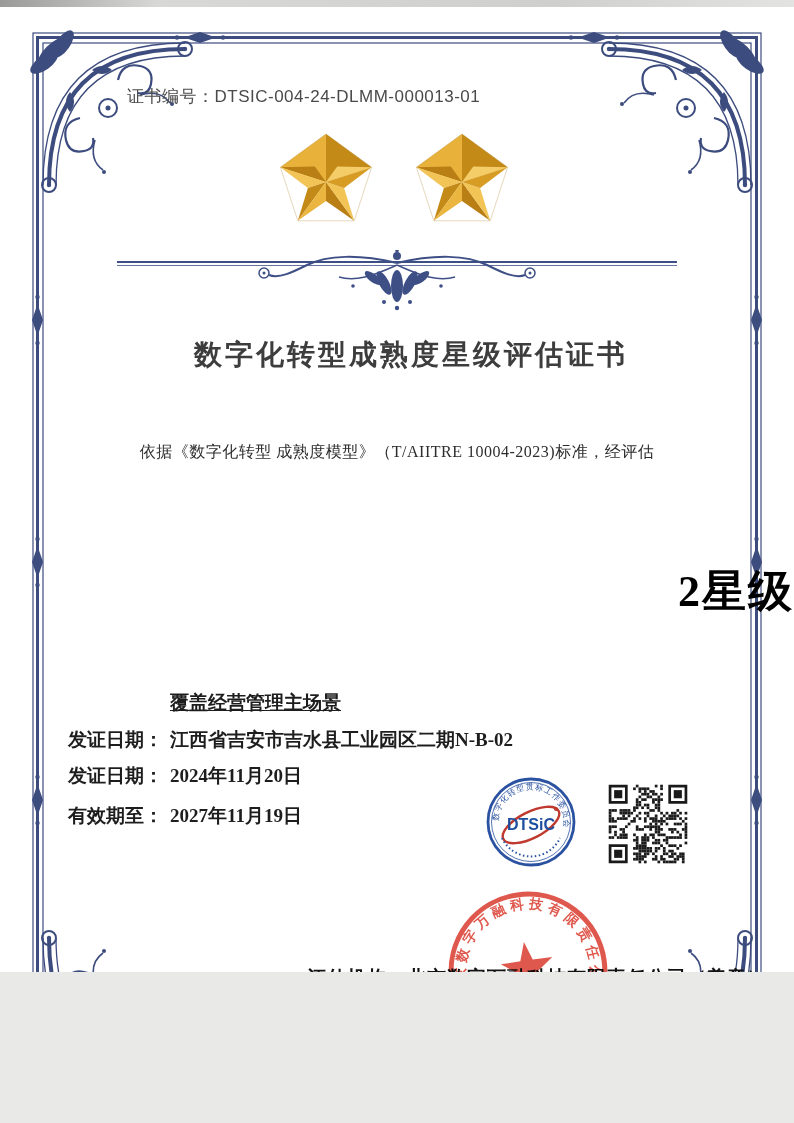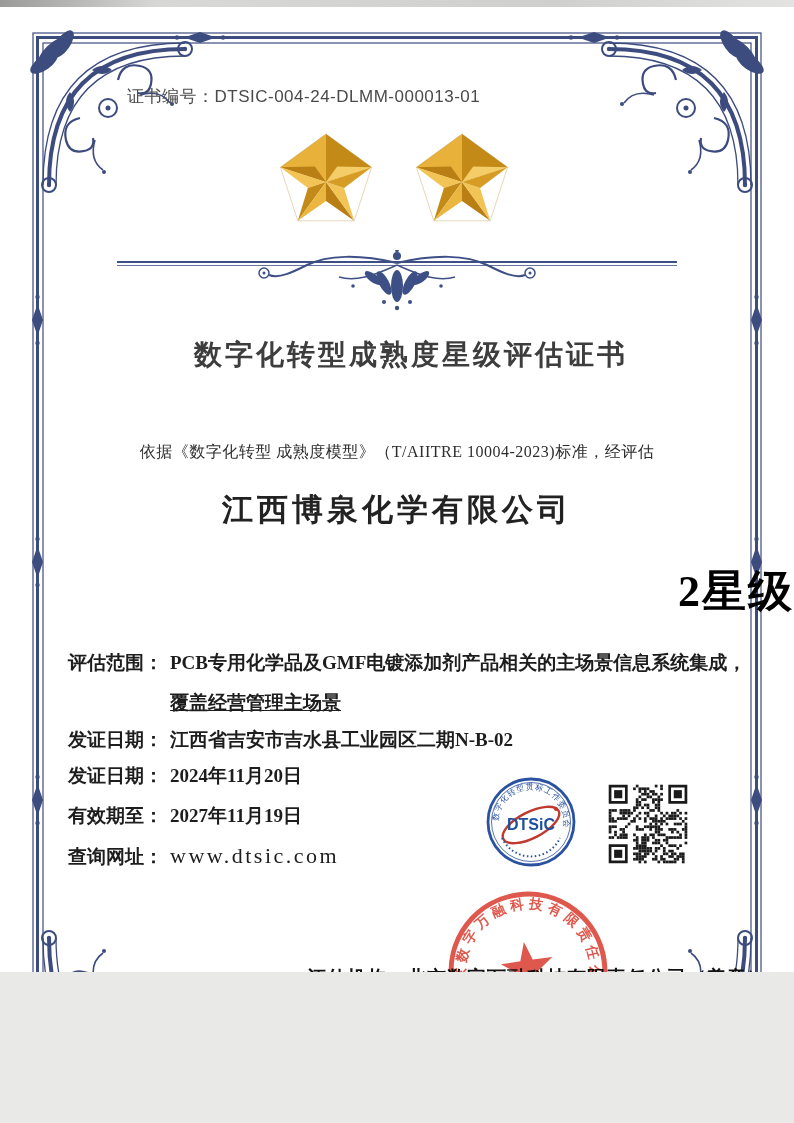--- a/index.html
+++ b/index.html
@@ -138,44 +138,37 @@
       <circle cx="284" cy="58" r="2.2"></circle>
       <circle cx="240" cy="36" r="1.8"></circle>
       <circle cx="328" cy="36" r="1.8"></circle>
     </g>
   </svg>
 
   <div class="abs title" style="top:336px;left:0;">数字化转型成熟度星级评估证书</div>
 
   <div class="abs basis" style="top:442px;left:0;">依据《数字化转型 成熟度模型》（T/AIITRE 10004-2023)标准，经评估</div>
 
-  <div class="abs company" style="top:489px;left:0;">江西博泉化学有限公司</div>
 
   <div class="abs rating" style="top:562px;left:0;">2星级</div>
 
-  <div class="abs row" style="left:68px;top:650px;">
-    <span class="lbl">评估范围：</span><span>PCB专用化学品及GMF电镀添加剂产品相关的主场景信息系统集成，</span>
-  </div>
   <div class="abs wrapline" style="left:170px;top:690px;text-decoration:underline;">覆盖经营管理主场景</div>
 
   <div class="abs row" style="left:68px;top:727px;">
     <span class="lbl">发证日期：</span><span>江西省吉安市吉水县工业园区二期N-B-02</span>
   </div>
 
   <div class="abs row" style="left:68px;top:763px;">
     <span class="lbl">发证日期：</span><span>2024年11月20日</span>
   </div>
 
   <div class="abs row" style="left:68px;top:803px;">
     <span class="lbl">有效期至：</span><span>2027年11月19日</span>
   </div>
 
-  <div class="abs row" style="left:68px;top:843px;">
-    <span class="lbl">查询网址：</span><span class="url-val">www.dtsic.com</span>
-  </div>
 
   <svg class="abs" style="left:486px;top:776px;" width="92" height="96" viewBox="0 0 92 96">
     <circle cx="45" cy="46" r="43" fill="#ffffff" stroke="#2a52a0" stroke-width="2.8"></circle>
     <circle cx="45" cy="46" r="39.5" fill="none" stroke="#2a52a0" stroke-width="0.8"></circle>
     <path id="logoTopArc" d="M12.1,48.9 A33,33 0 1,1 77.9,48.9" fill="none"></path>
     <text font-size="8" fill="#2a52a0" letter-spacing="1" font-family="Liberation Sans, sans-serif">
       <textPath href="#logoTopArc" startOffset="4">数字化转型贯标工作委员会</textPath>
     </text>
     <ellipse cx="45" cy="49" rx="31" ry="13" fill="none" stroke="#c0392e" stroke-width="2.4" transform="rotate(-27 45 49)"></ellipse>
     <circle cx="70" cy="33" r="2" fill="#c0392e"></circle>

